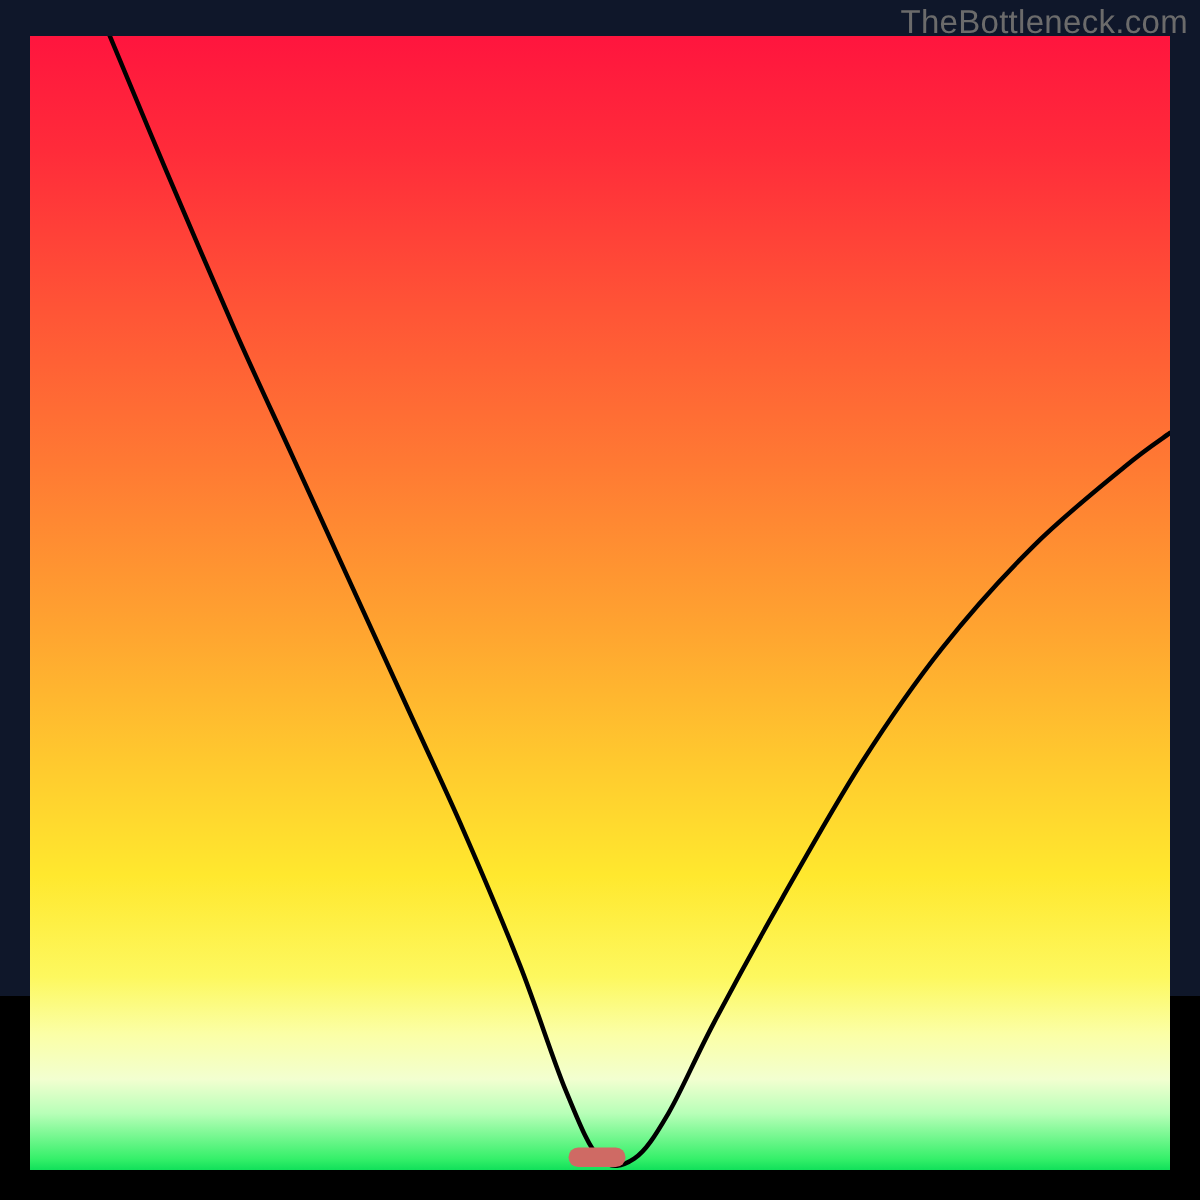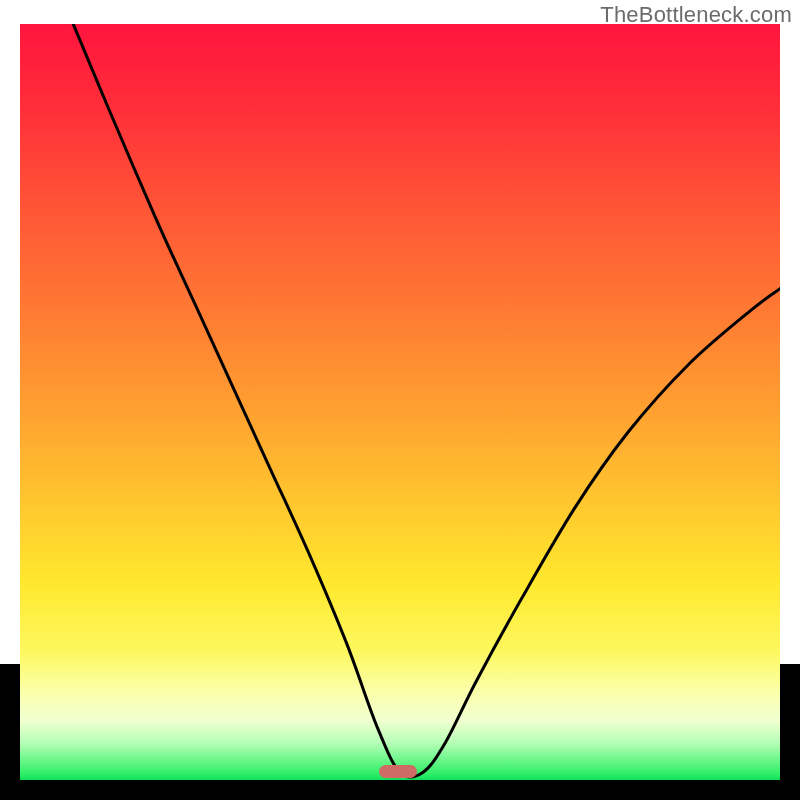--- a/index.html
+++ b/index.html
@@ -10,21 +10,21 @@
     background: #000;
     overflow: hidden;
     font-family: Arial, Helvetica, sans-serif;
   }
   .frame {
     position: absolute;
     left: 0;
     top: 0;
     width: 800px;
     height: 664px;
-    background: #ffffff;
+    background: #0f172a;
   }
   .plot {
     position: absolute;
     left: 20px;
     top: 24px;
     width: 760px;
     height: 756px;
     
     background: linear-gradient(
       to bottom,

